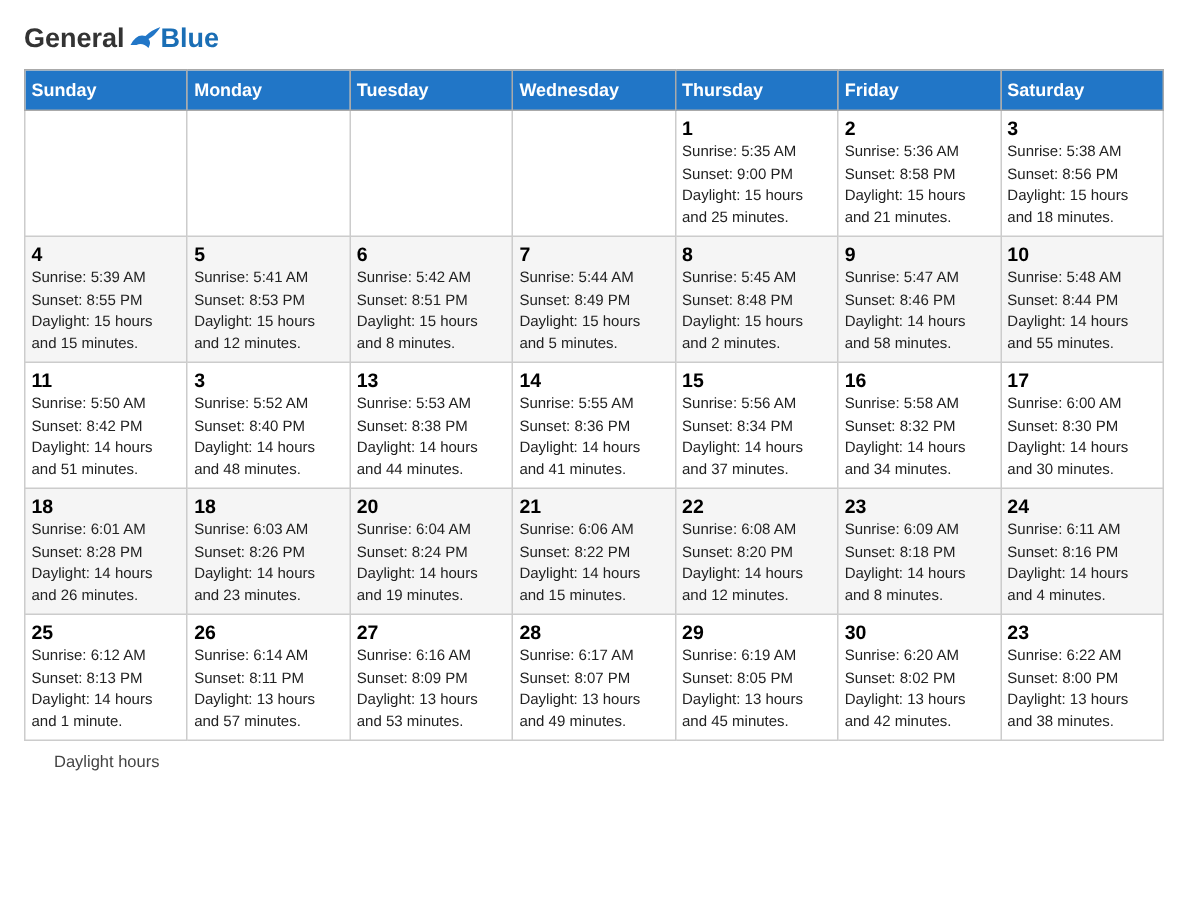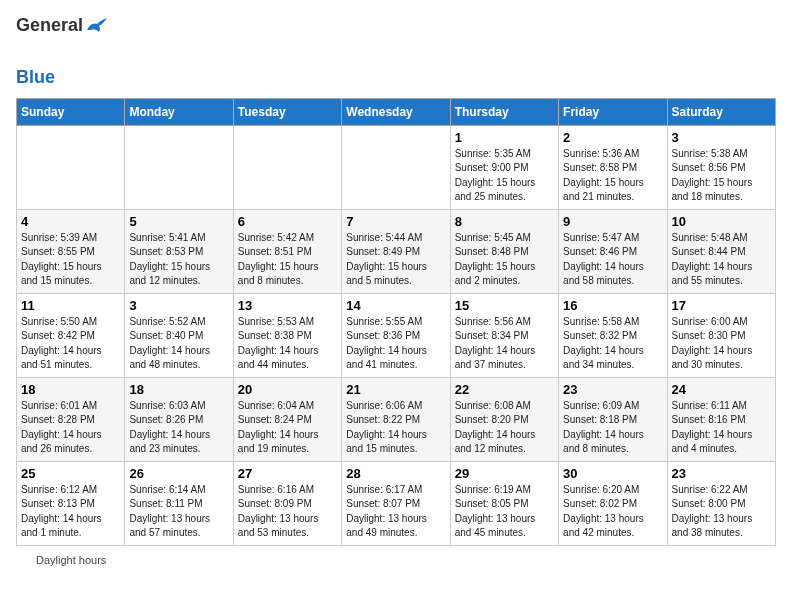--- a/index.html
+++ b/index.html
@@ -11,30 +11,30 @@
       padding: 16px;
     }
     .header {
       display: flex;
       justify-content: space-between;
       align-items: flex-start;
       margin-bottom: 10px;
     }
     .logo {
       display: flex;
-      flex-direction: column;
+      flex-direction: row;
       align-items: flex-start;
     }
     .logo-text {
       font-size: 18px;
       font-weight: bold;
       line-height: 1.1;
     }
     .logo-general { color: #333; }
-    .logo-blue { color: #1a6eb5; margin-top: 32px; }
+    .logo-blue { color: #1a6eb5; }
     .title-block { text-align: right; }
     .calendar-title {
       font-size: 36px;
       font-weight: bold;
       color: #222;
     }
     .calendar-subtitle {
       font-size: 16px;
       color: #444;
     }

